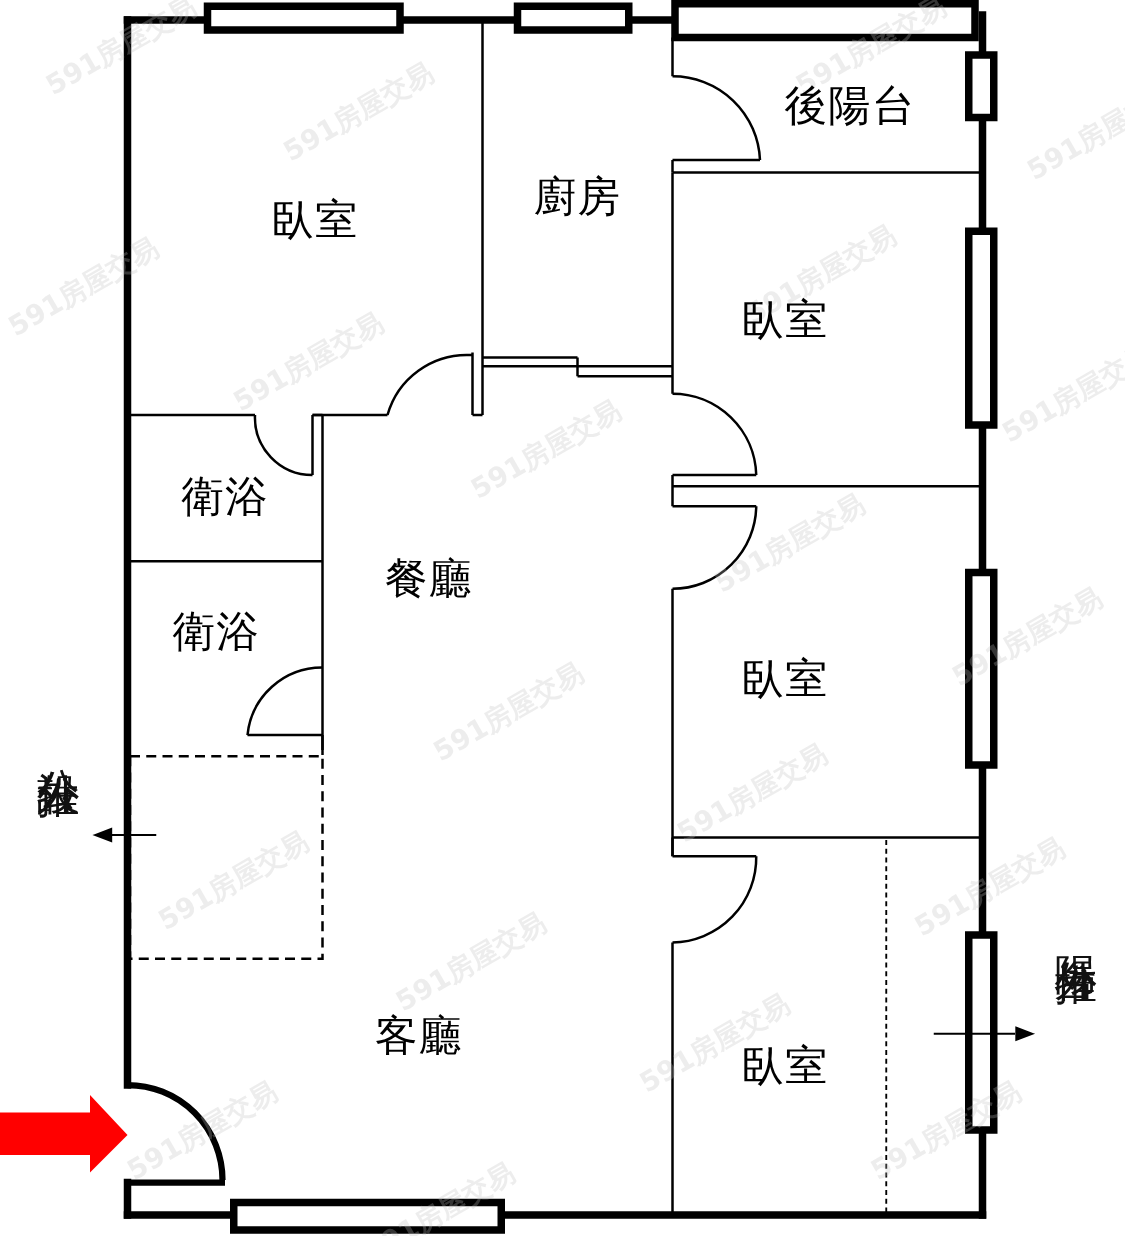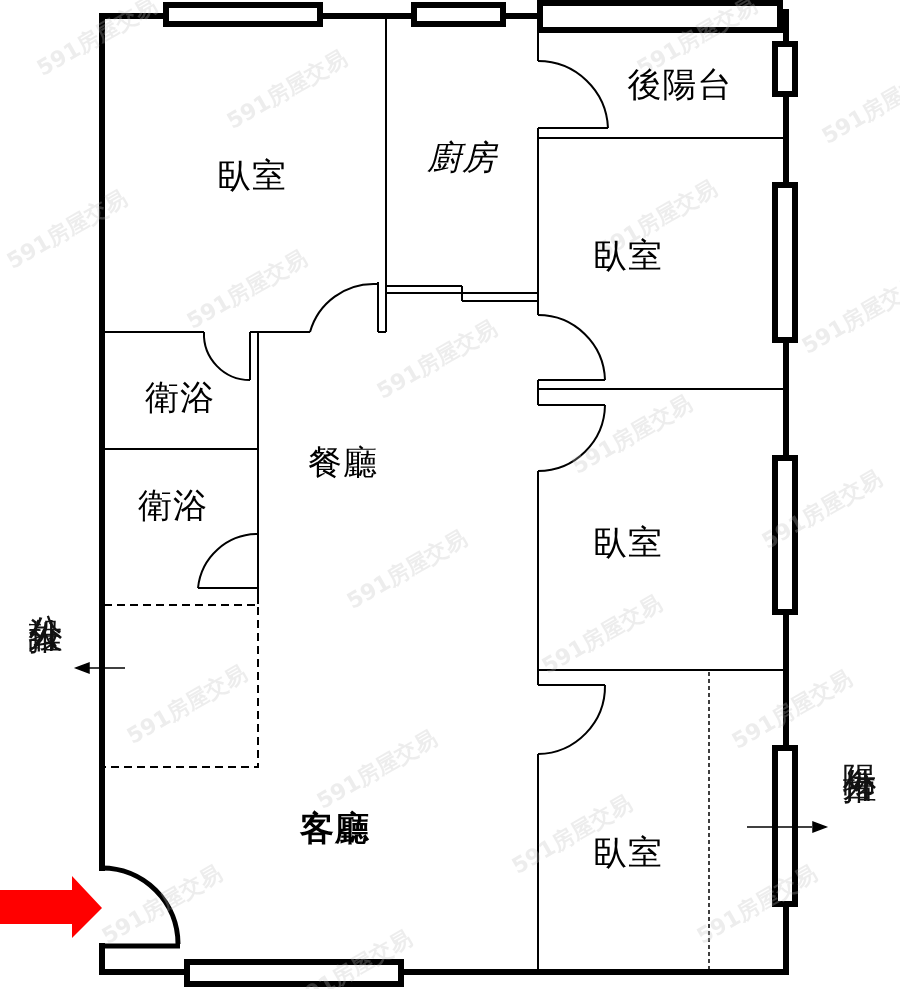--- a/index.html
+++ b/index.html
@@ -158,24 +158,24 @@
 <div class="wm" style="left:535px;top:620px;">591房屋交易</div>
 <div class="wm" style="left:120px;top:690px;">591房屋交易</div>
 <div class="wm" style="left:725px;top:695px;">591房屋交易</div>
 <div class="wm" style="left:310px;top:755px;">591房屋交易</div>
 <div class="wm" style="left:505px;top:820px;">591房屋交易</div>
 <div class="wm" style="left:95px;top:890px;">591房屋交易</div>
 <div class="wm" style="left:690px;top:890px;">591房屋交易</div>
 <div class="wm" style="left:285px;top:955px;">591房屋交易</div>
 
 <div class="label" style="left:252px;top:176px;">臥室</div>
-<div class="label" style="left:462px;top:158px;font-style:italic;">廚房</div>
+<div class="label" style="left:462px;top:158px;">廚房</div>
 <div class="label" style="left:680px;top:85px;">後陽台</div>
 <div class="label" style="left:628px;top:256px;">臥室</div>
 <div class="label" style="left:180px;top:398px;">衛浴</div>
 <div class="label" style="left:173px;top:506px;">衛浴</div>
 <div class="label" style="left:343px;top:463px;">餐廳</div>
 <div class="label" style="left:628px;top:543px;">臥室</div>
-<div class="label" style="left:335px;top:829px;font-weight:bold;">客廳</div>
+<div class="label" style="left:335px;top:829px;">客廳</div>
 <div class="label" style="left:628px;top:853px;">臥室</div>
 
 <div class="vlabel" style="left:29px;top:588px;">公設外推</div>
 <div class="vlabel" style="left:843px;top:738px;">陽台外推</div>
 
 </body></html>

